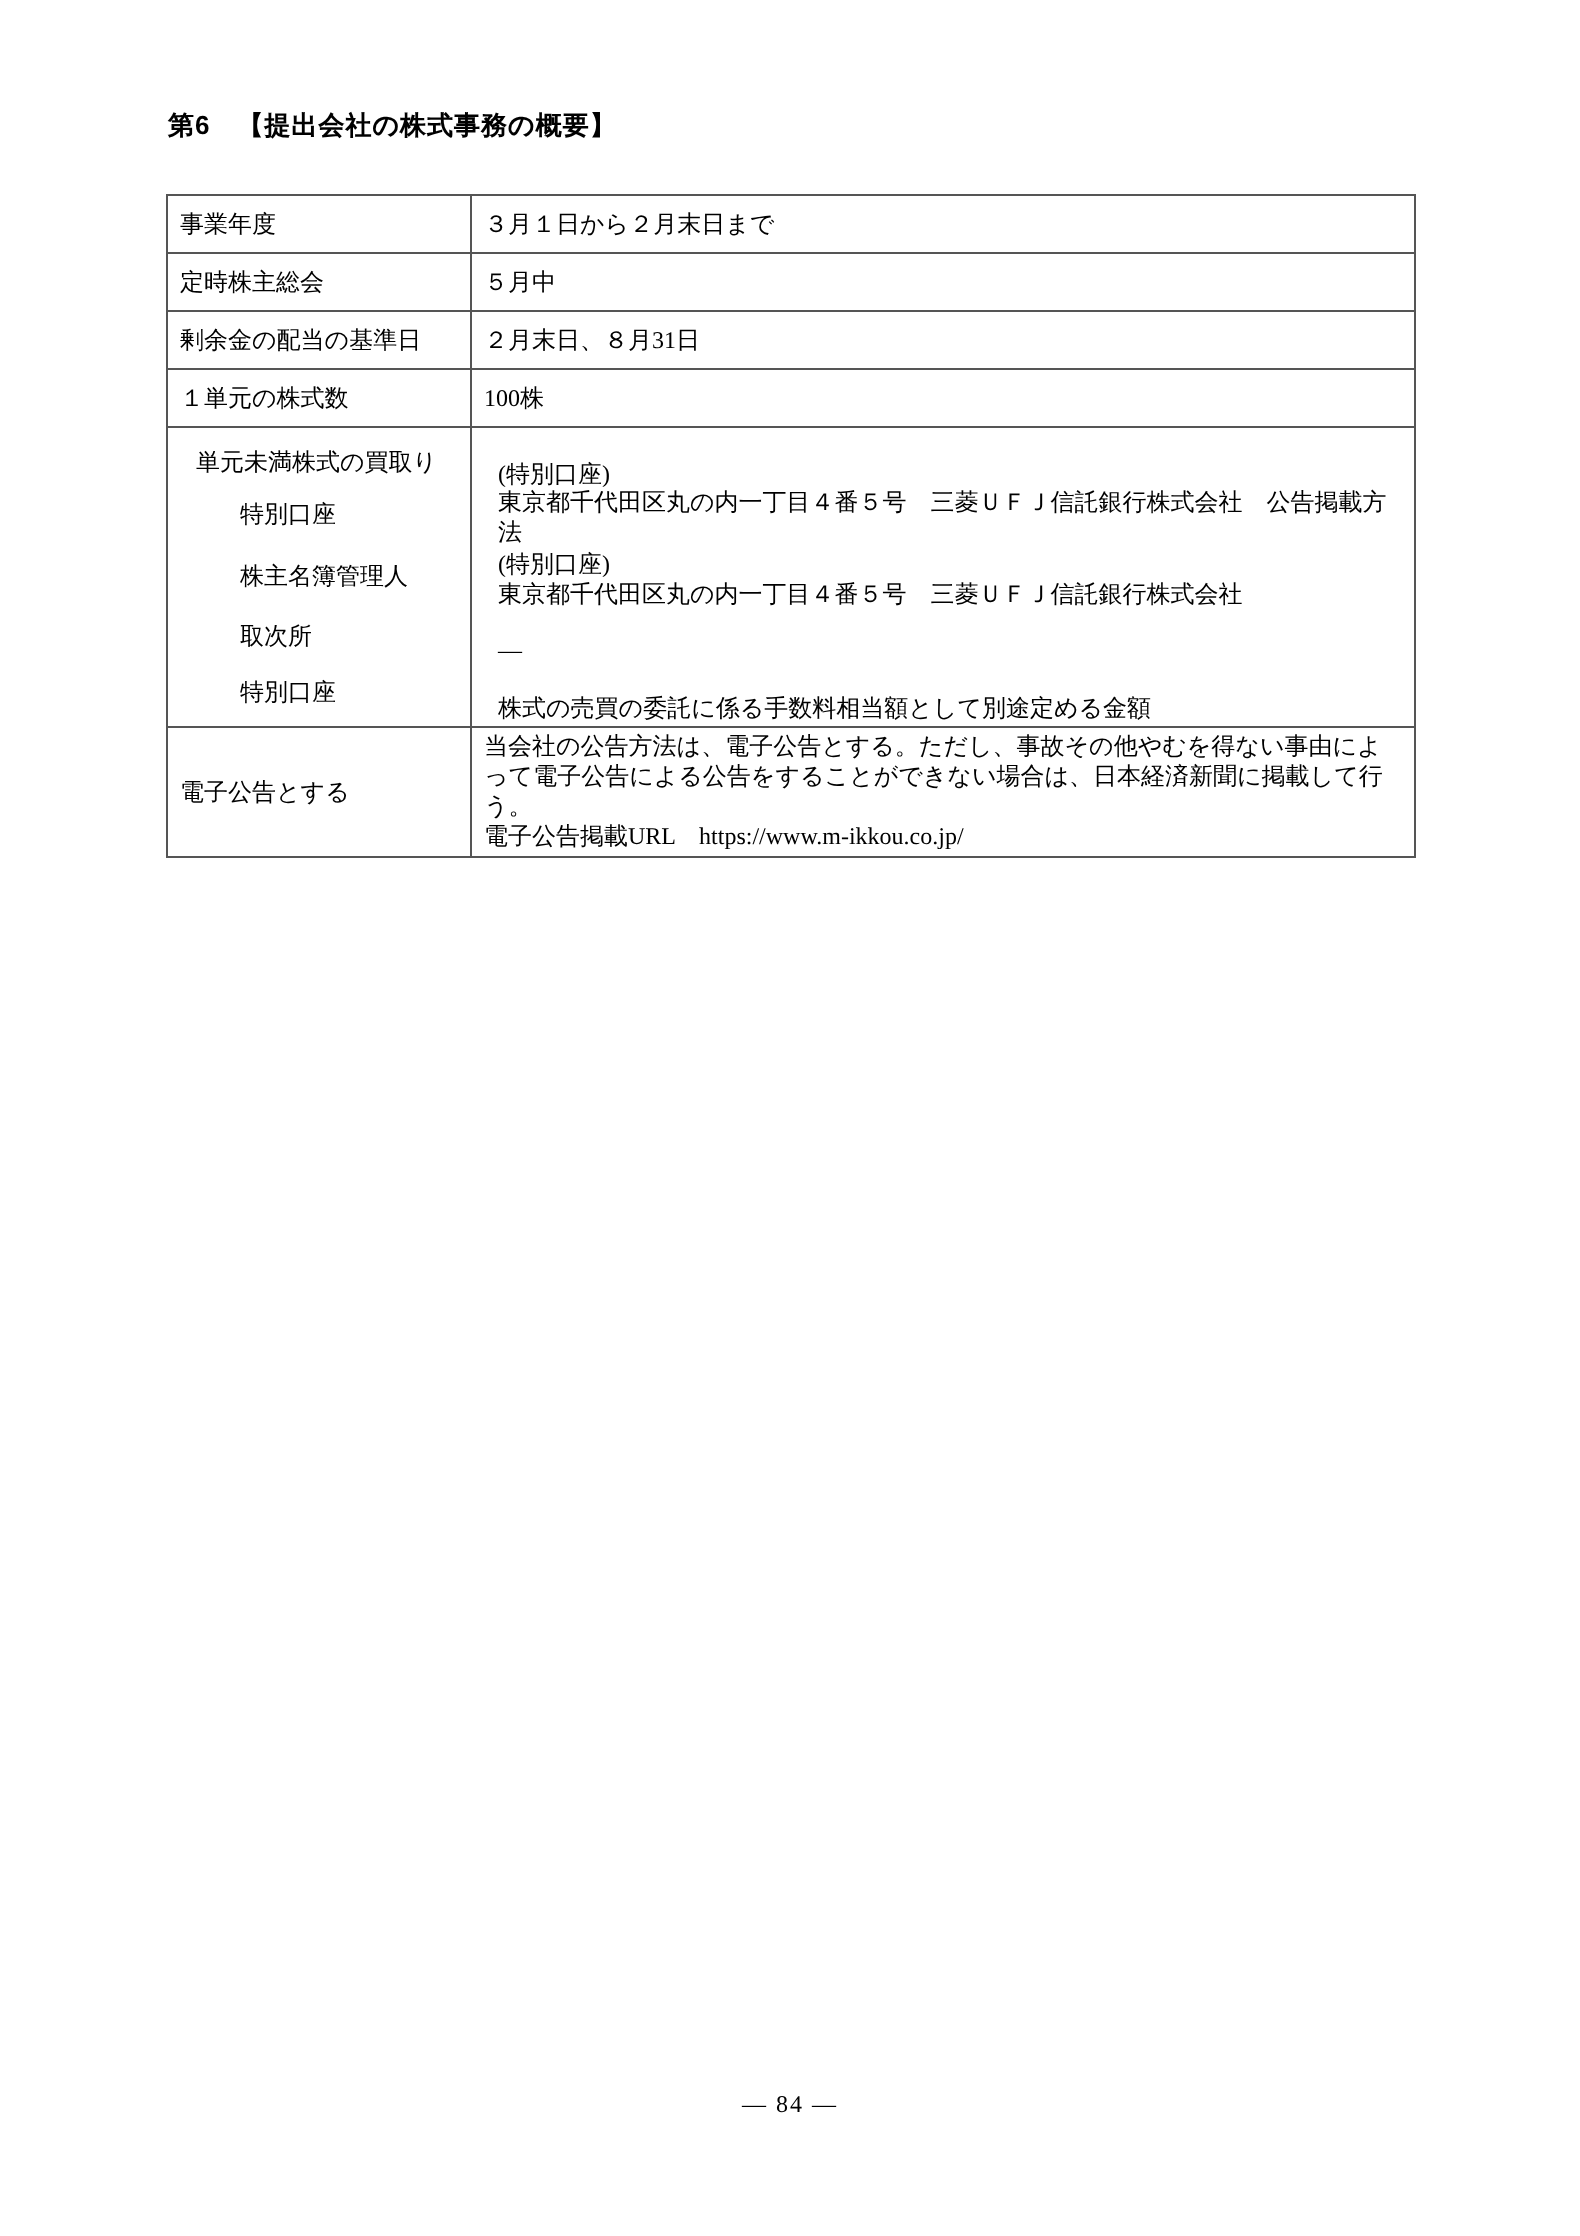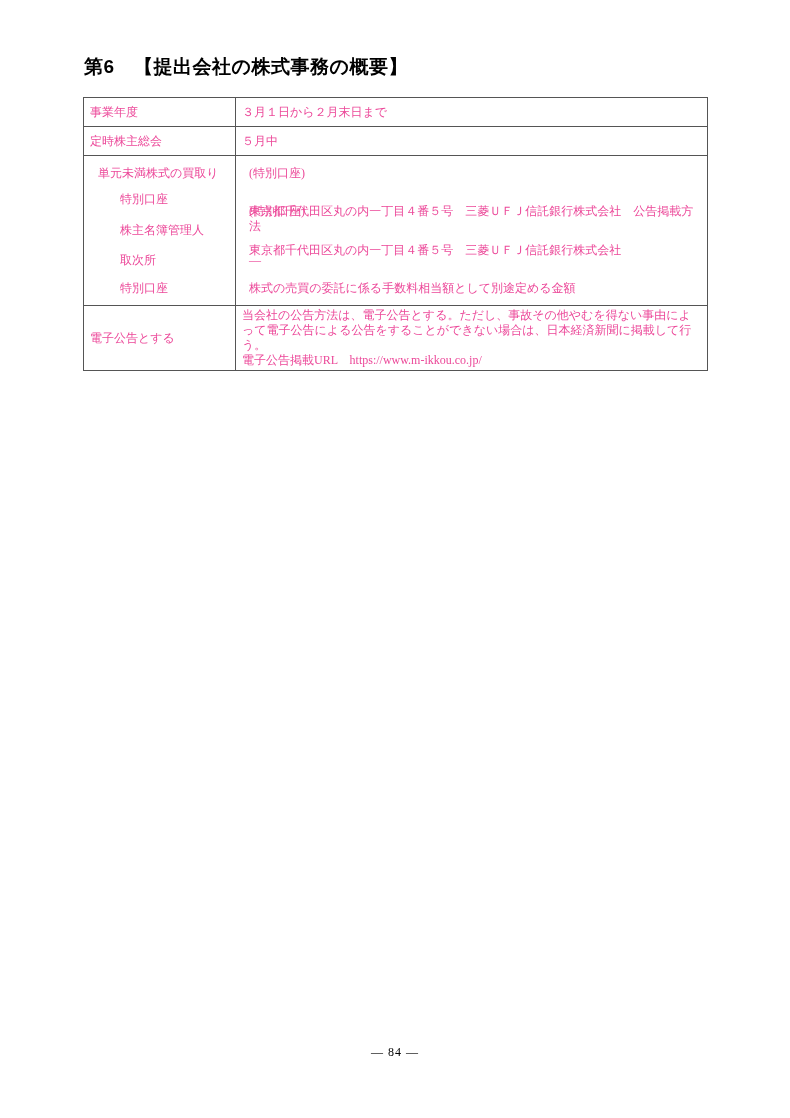--- a/index.html
+++ b/index.html
@@ -16,33 +16,33 @@
     font-family: "Liberation Serif", "DejaVu Serif", serif;
     font-size: 12px;
     overflow: hidden;
   }
   .doc-title {
     position: absolute;
     left: 84px;
     top: 54px;
     font-family: "Liberation Sans", "DejaVu Sans", sans-serif;
     font-weight: bold;
-    font-size: 19px;
+    font-size: 13px;
     letter-spacing: 0.5px;
     white-space: pre;
   }
   table.doc-table {
     position: absolute;
     left: 83px;
     top: 97px;
     width: 625px;
     border-collapse: collapse;
     table-layout: fixed;
     font-size: 12px;
-    color: #ec4899;
+    color: #000000;
   }
   table.doc-table td {
     border: 1px solid #555555;
     vertical-align: middle;
     padding: 2px 6px;
     line-height: 1.25;
   }
   td.lbl {
     padding-left: 8px;
   }
@@ -82,23 +82,22 @@
   .sub-label {
     padding-left: 30px;
     display: flex;
     align-items: center;
   }
   .sub-value {
     padding-left: 7px;
     padding-right: 6px;
     display: flex;
     flex-direction: column;
-    justify-content: center;
+    justify-content: flex-end;
     line-height: 14.5px;
-    gap: 24px;
   }
   .h31 { height: 31px; }
   .h28 { height: 28px; }
   .h29 { height: 29px; }
   
   tr.notice-row {
     height: 58px;
   }
   td.notice-value {
     vertical-align: middle;
@@ -131,20 +130,28 @@
       <col>
     </colgroup>
     <tbody>
       <tr class="simple-row">
         <td class="lbl">事業年度</td>
         <td class="val">３月１日から２月末日まで</td>
       </tr>
       <tr class="simple-row">
         <td class="lbl">定時株主総会</td>
         <td class="val">５月中</td>
+      </tr>
+      <tr class="simple-row">
+        <td class="lbl">剰余金の配当の基準日</td>
+        <td class="val">２月末日、８月31日</td>
+      </tr>
+      <tr class="simple-row">
+        <td class="lbl">１単元の株式数</td>
+        <td class="val">100株</td>
       </tr>
 
       <tr>
         <td class="section-cell" colspan="2">
           <div class="section-vline"></div>
           <div class="sec-grid">
 
             <div class="sec-header">単元未満株式の買取り</div>
             <div class="sec-header-spacer"></div>
 

